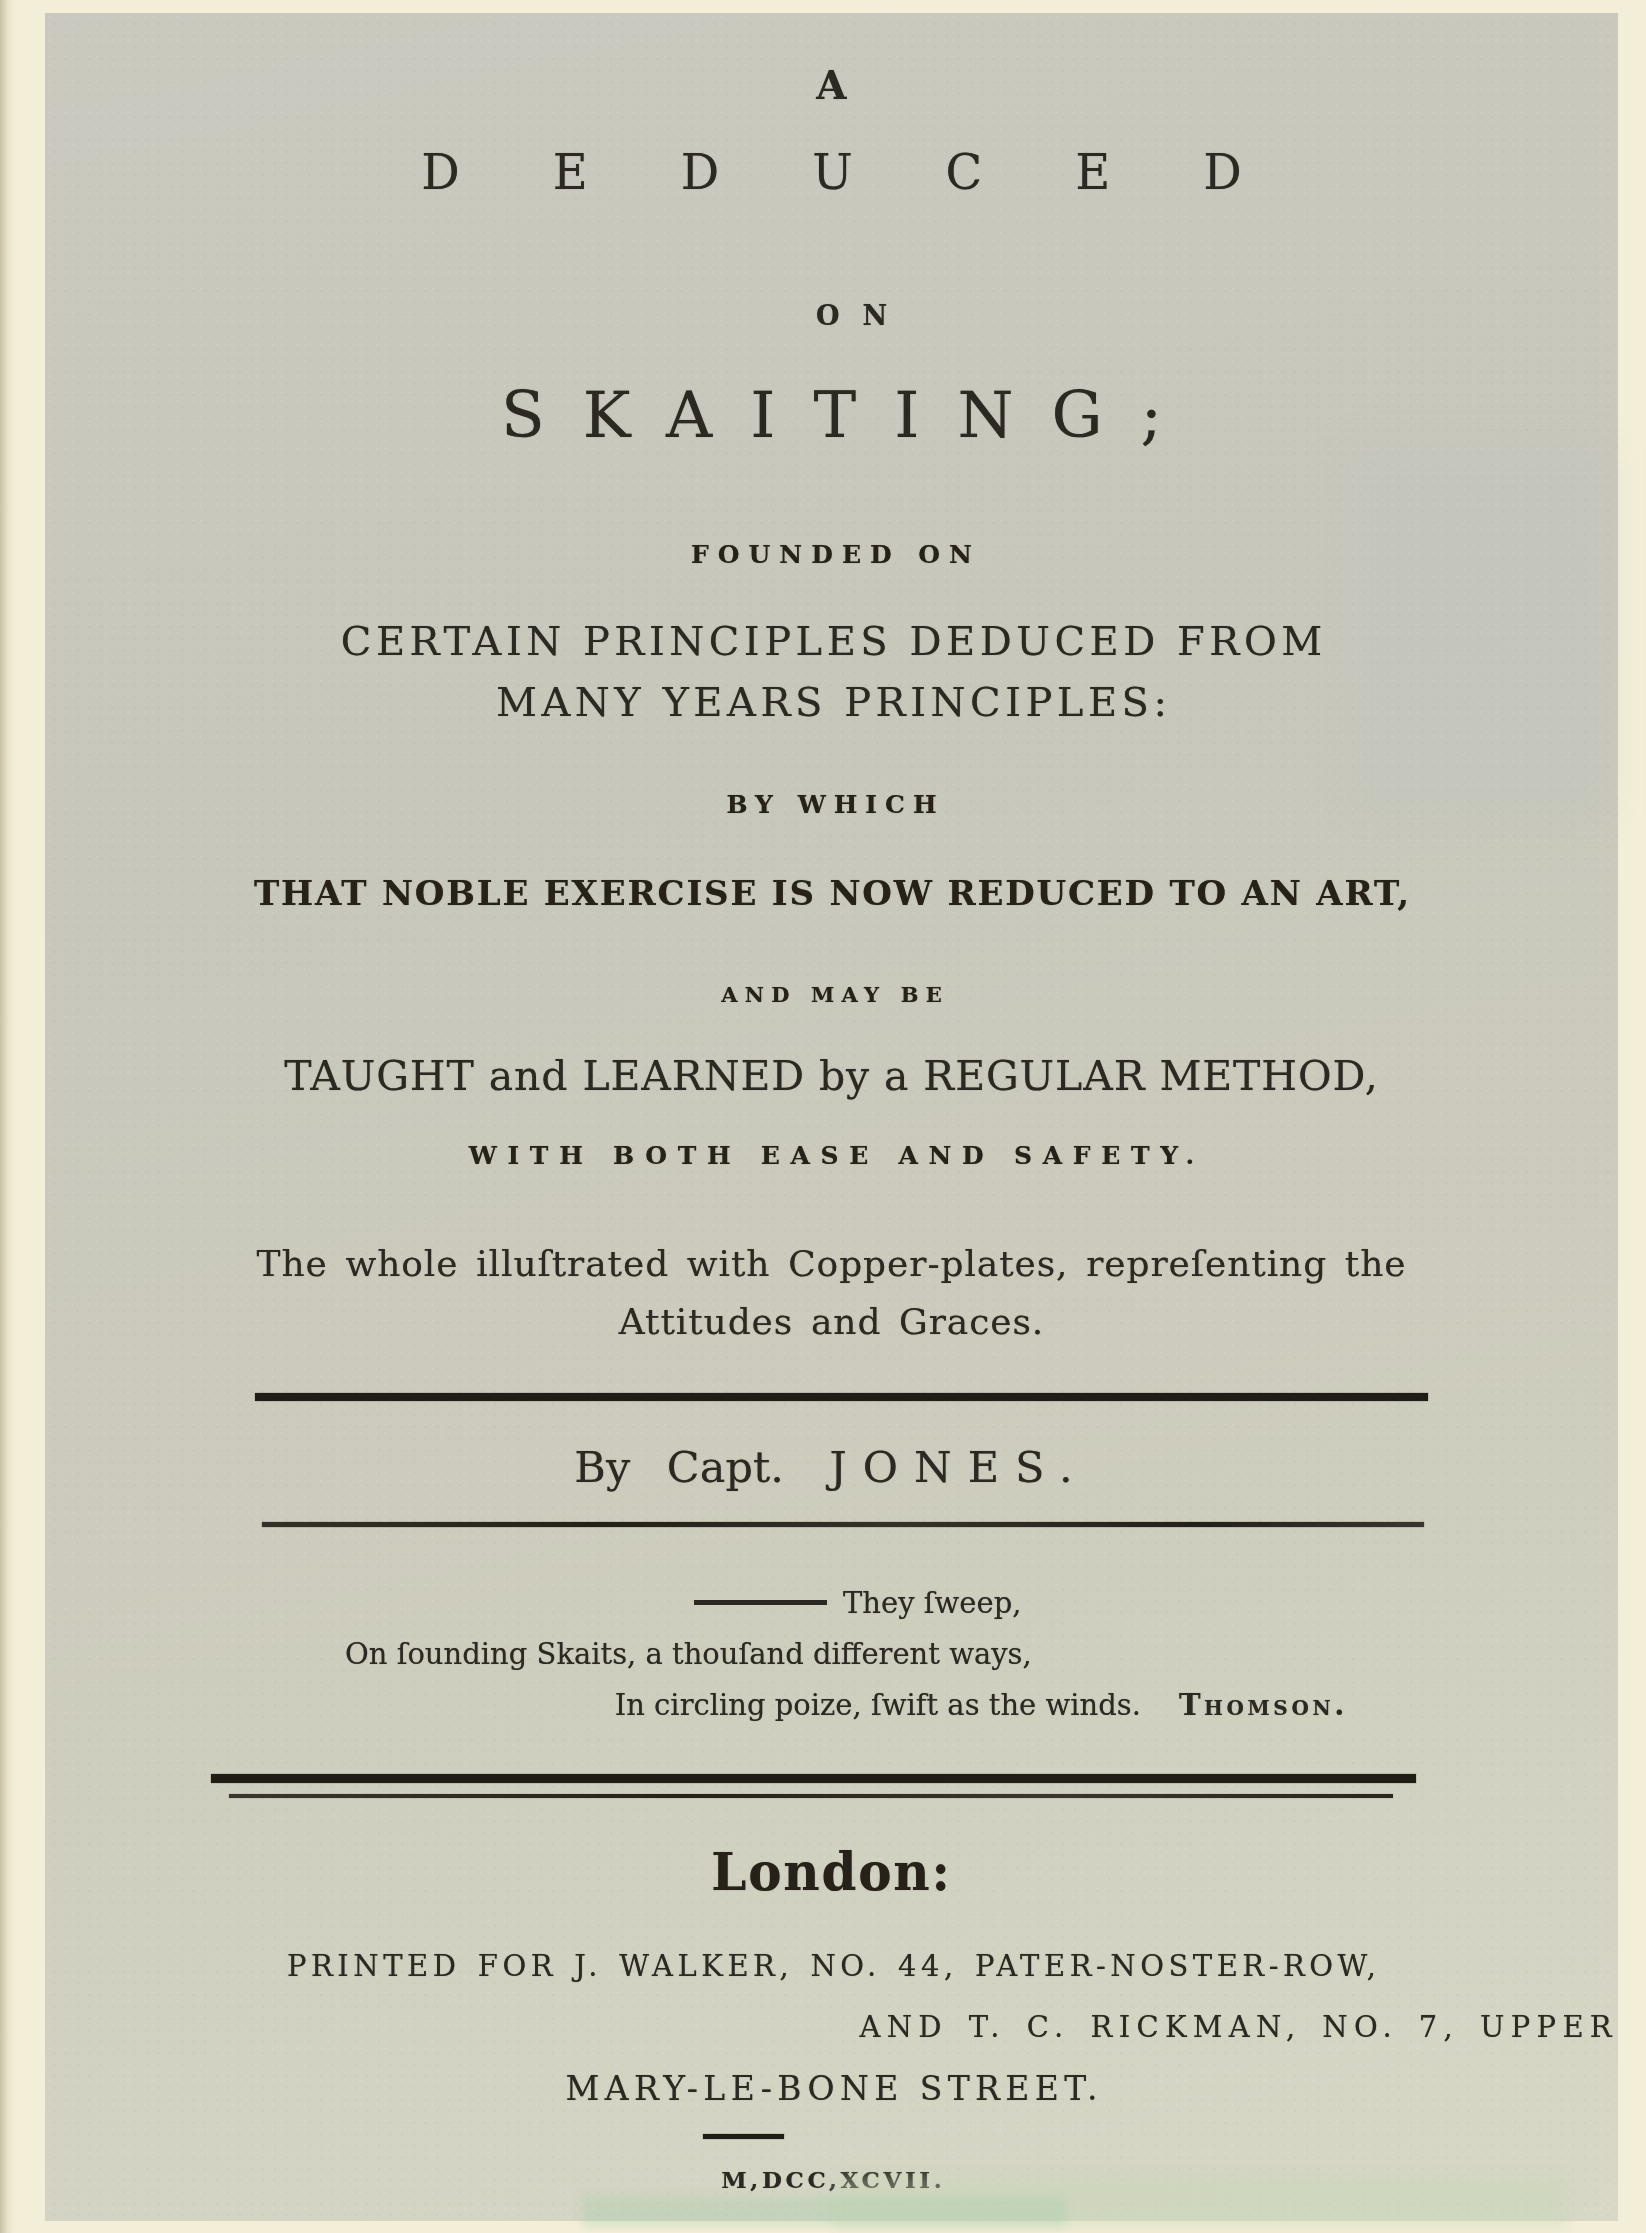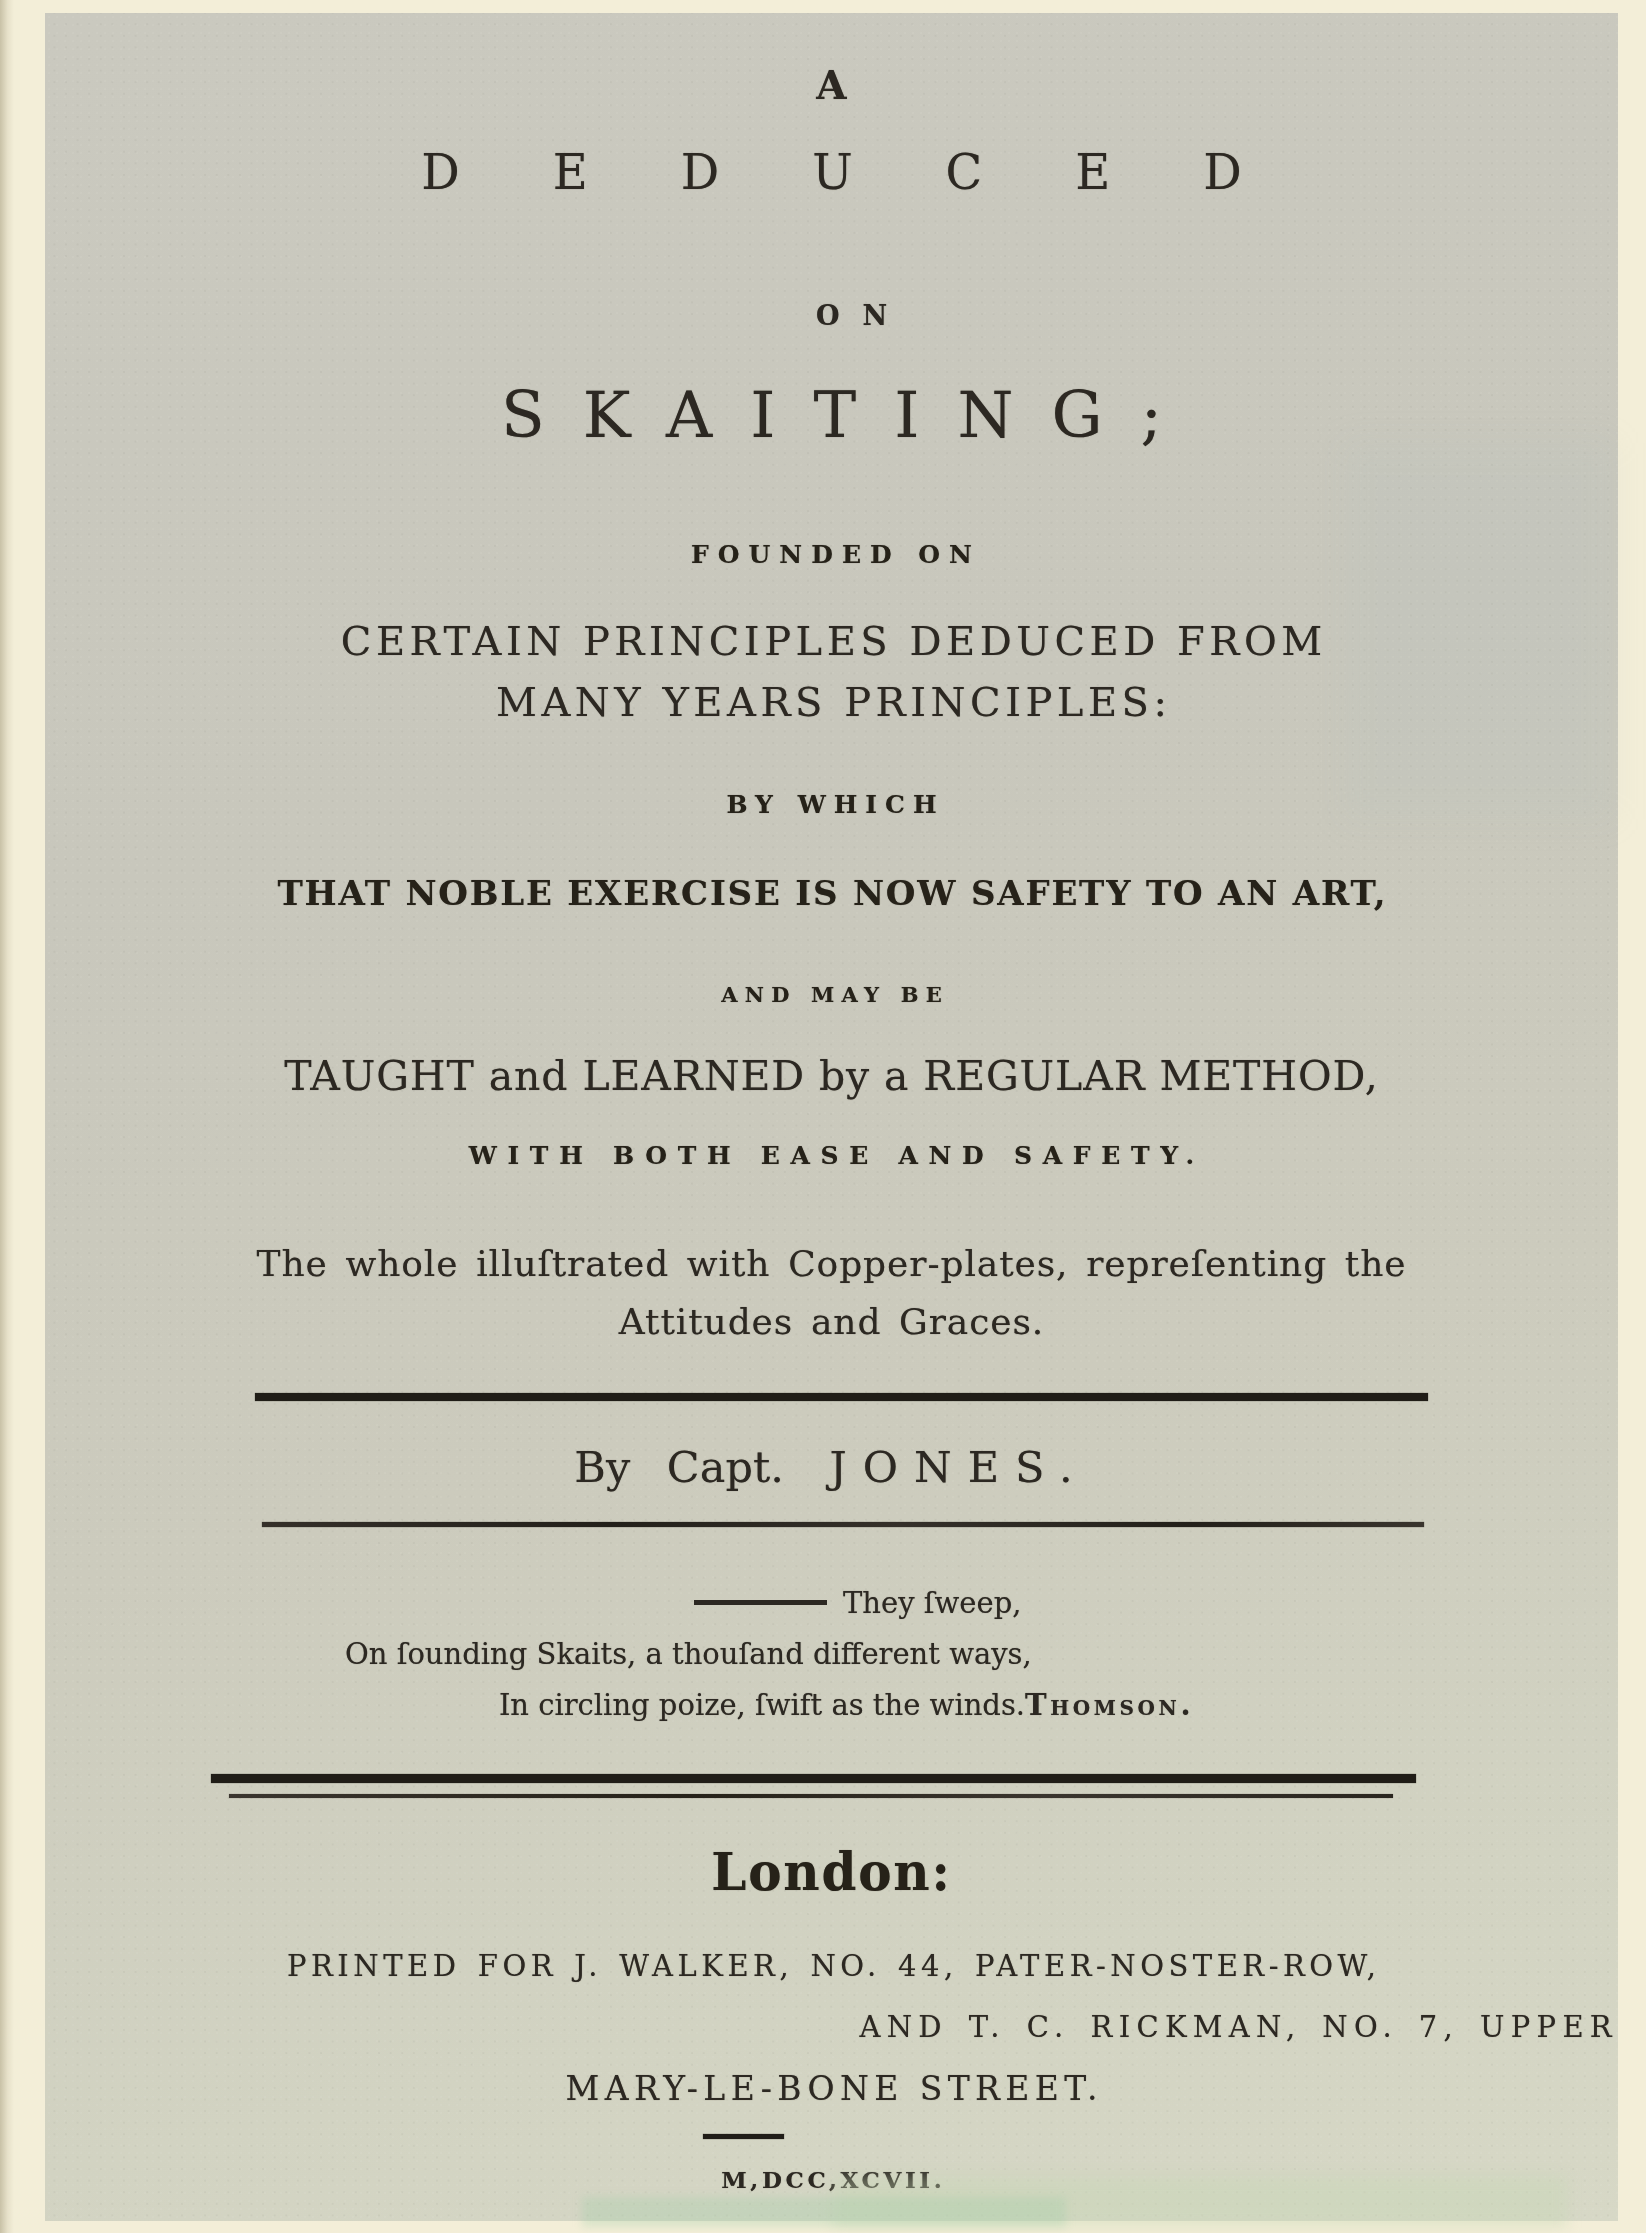--- a/index.html
+++ b/index.html
@@ -90,21 +90,21 @@
   .epigraph .eline1 { padding-left: 349px; }
   .epigraph .dash {
     display: inline-block;
     width: 133px;
     height: 4.5px;
     background: #2c2822;
     vertical-align: middle;
     margin-right: 16px;
     margin-bottom: 5.4px;
   }
-  .epigraph .eline3 { display: flex; justify-content: center; }
+  .epigraph .eline3 { display: flex; justify-content: flex-end; gap: 38px; }
   .attribution {
     font-variant: small-caps;
     letter-spacing: 3.6px;
     font-weight: bold;
   }
 
   .i-city  { top: 1829px; font-size: 50px; font-weight: bold; letter-spacing: 1.8px; transform: scaleY(1.06); }
   .i-line1 { top: 1936px; font-size: 29px; letter-spacing: 4.5px; text-indent: 4.5px; word-spacing: 3.6px; }
   .i-line2 { top: 1997px; font-size: 29px; letter-spacing: 6.3px; text-indent: 6.3px; word-spacing: 5.4px; text-align: right; }
   .i-line3 { top: 2056px; font-size: 33px; letter-spacing: 5.4px; text-indent: 5.4px; }
@@ -143,21 +143,21 @@
   <div class="line t-skaiting">SKAITING;</div>
 
   <div class="line s-founded ink-heavy">FOUNDED ON</div>
 
   <div class="line s-principles">
     <div>CERTAIN PRINCIPLES DEDUCED FROM</div>
     <div>MANY YEARS PRINCIPLES:</div>
   </div>
 
   <div class="line s-bywhich ink-heavy">BY WHICH</div>
-  <div class="line s-noble ink-heavy">THAT NOBLE EXERCISE IS NOW SAFETY TO AN ART,</div>
+  <div class="line s-noble ink-heavy">THAT NOBLE EXERCISE IS NOW REDUCED TO AN ART,</div>
   <div class="line s-andmaybe ink-heavy">AND MAY BE</div>
   <div class="line s-taught">TAUGHT and LEARNED by a REGULAR METHOD,</div>
   <div class="line s-ease ink-heavy">WITH BOTH EASE AND SAFETY.</div>
 
   <div class="line s-illus">
     <div>The whole illuſtrated with Copper-plates, repreſenting the</div>
     <div>Attitudes and Graces.</div>
   </div>
 
   <div class="rule rule-a"></div>

